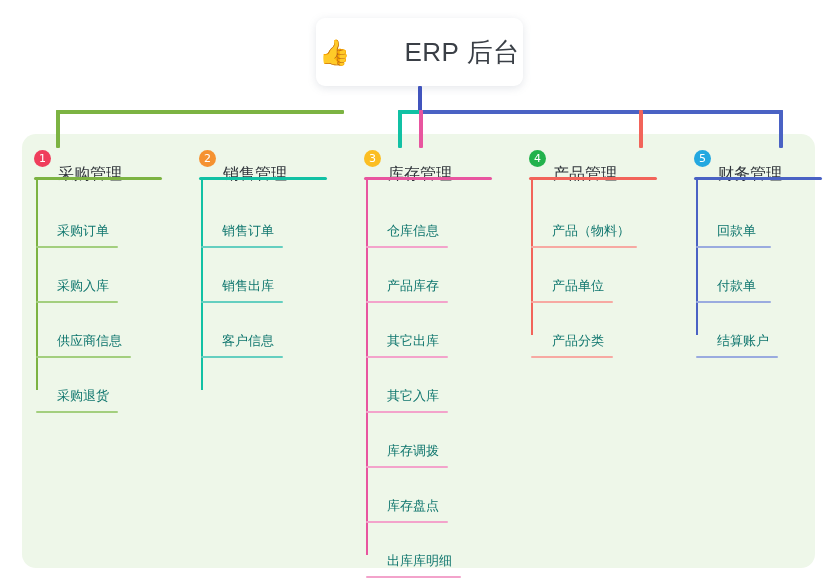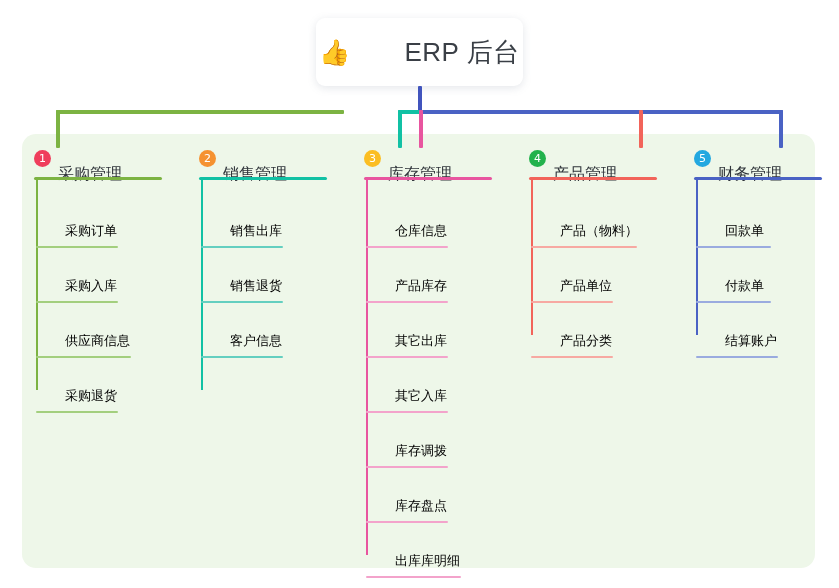--- a/index.html
+++ b/index.html
@@ -81,23 +81,23 @@
     position: absolute;
     left: 14px; top: 34px;
     width: 2px;
   }
   .leaf {
     position: relative;
     height: 55px;
   }
   .leaf-label {
     position: absolute;
-    left: 43px; top: 18px;
+    left: 35px; top: 18px;
     font-size: 13px;
-    color: #000000;
+    color: #0f766e;
     white-space: nowrap;
   }
   .leaf-rule {
     position: absolute;
     left: 14px; top: 42px;
     height: 2px;
     border-radius: 1px;
   }
 </style>
 </head>
@@ -153,28 +153,28 @@
       </div>
       <div class="col" style="left: 187px;">
         <div class="col-head">
           <span class="badge" style="background: rgb(245, 146, 49);">2</span>
           <span class="col-head-label">销售管理</span>
         </div>
         <div class="head-rule" style="width: 128px; background: rgb(17, 193, 164);"></div>
         <div class="spine" style="background: rgb(17, 193, 164); height: 210px;"></div>
         <div style="padding-top: 34px;">
           <div class="leaf">
+            <span class="leaf-label">销售订单</span>
+            <div class="leaf-rule" style="width: 82px; background: rgb(100, 207, 192);"></div>
+          </div>
+          <div class="leaf">
             <span class="leaf-label">销售出库</span>
             <div class="leaf-rule" style="width: 82px; background: rgb(100, 207, 192);"></div>
           </div>
           <div class="leaf">
-            <span class="leaf-label">销售退货</span>
-            <div class="leaf-rule" style="width: 82px; background: rgb(100, 207, 192);"></div>
-          </div>
-          <div class="leaf">
             <span class="leaf-label">客户信息</span>
             <div class="leaf-rule" style="width: 82px; background: rgb(100, 207, 192);"></div>
           </div>
         </div>
       </div>
       <div class="col" style="left: 352px;">
         <div class="col-head">
           <span class="badge" style="background: rgb(251, 190, 34);">3</span>
           <span class="col-head-label">库存管理</span>
         </div>

